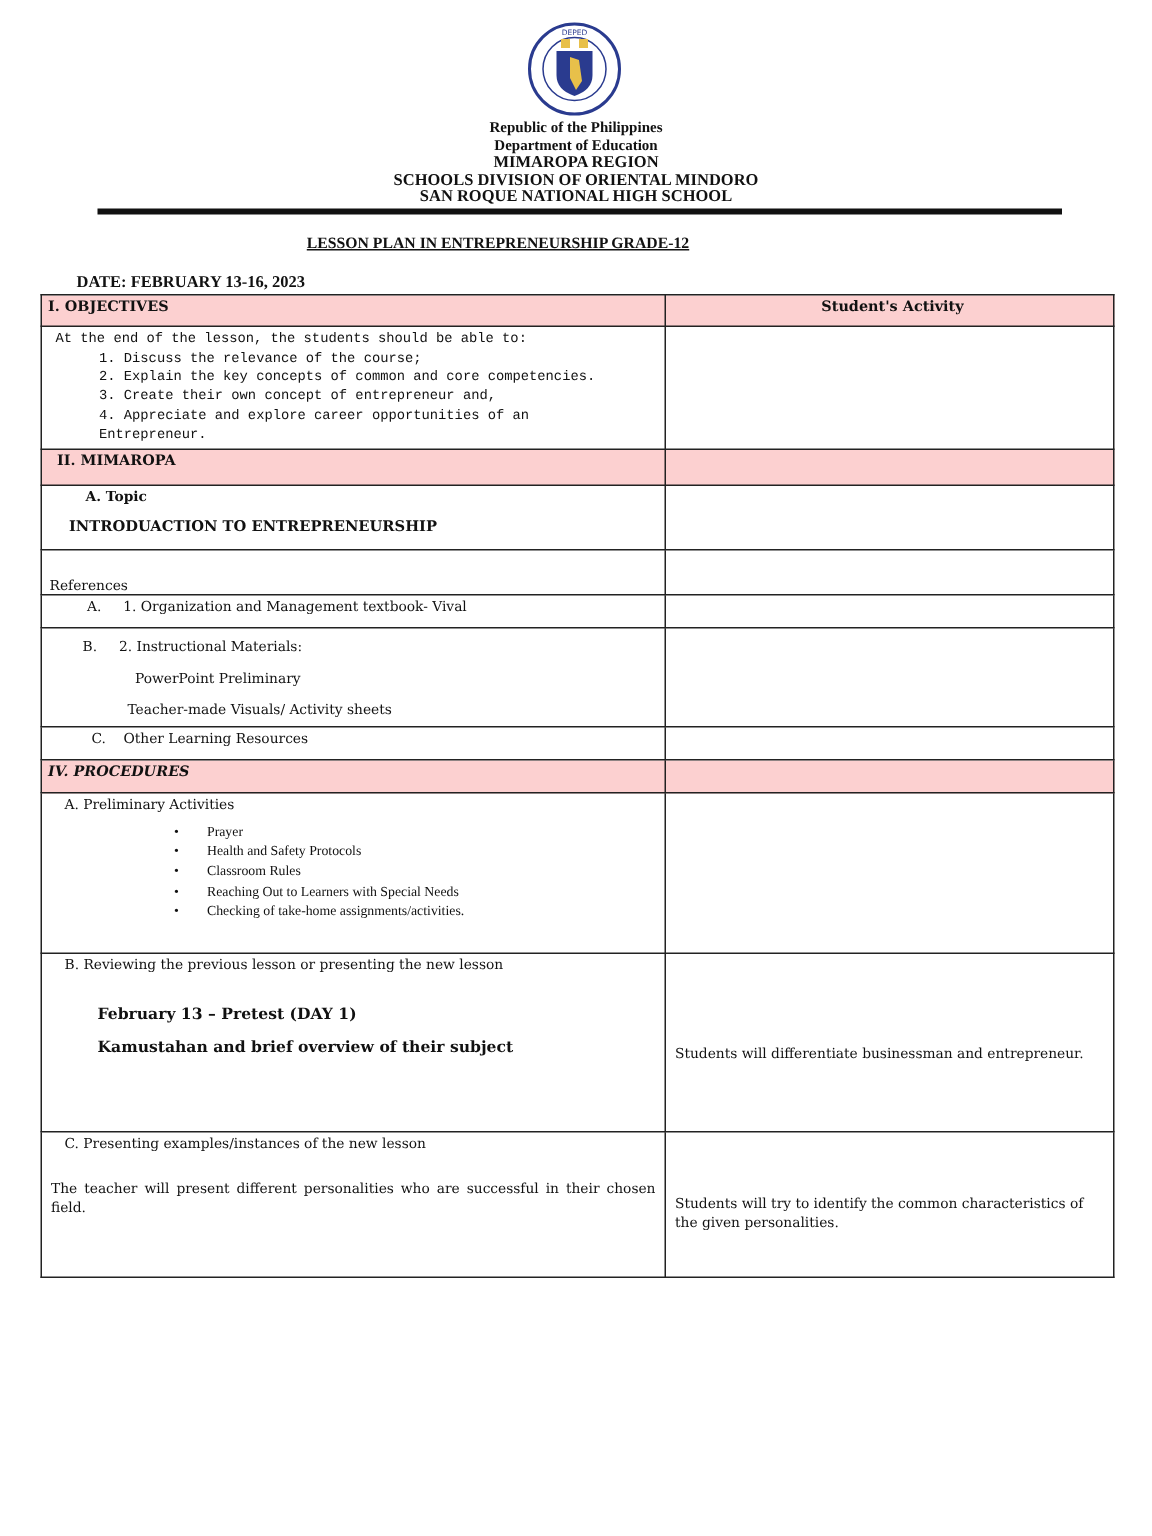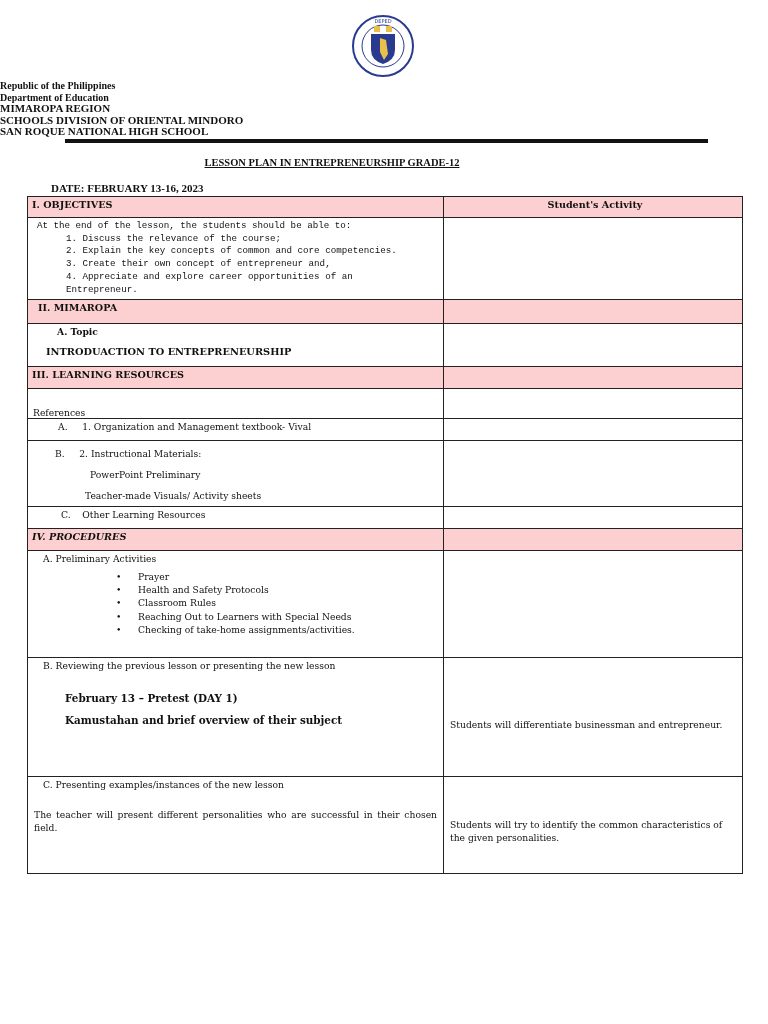--- a/index.html
+++ b/index.html
@@ -2,21 +2,21 @@
 <html><head>
   <meta charset="utf-8">
   <style>
     html, body { margin: 0; padding: 0; }
     body {
       width: 768px; height: 1024px; background: #ffffff; position: relative; overflow: hidden;
       font-family: "DejaVu Serif", "Liberation Serif", serif; color: #111;
     }
     .seal { position: absolute; left: 340px; top: 14px; width: 86px; height: 64px; }
     .letterhead {
-      position: absolute; left: 0; width: 768px; top: 80px; text-align: left;
+      position: absolute; left: 0; width: 768px; top: 80px; text-align: center;
       font-family: "Liberation Serif", serif; font-weight: bold; font-size: 10px; line-height: 11.5px;
     }
     .letterhead .big { font-size: 11px; }
     .rule { position: absolute; left: 65px; top: 139px; width: 643px; height: 4px; background: #111; }
     .doc-title {
       position: absolute; left: 0; width: 664px; top: 157px; text-align: center;
       font-family: "Liberation Serif", serif; font-weight: bold; font-size: 10.5px; text-decoration: underline;
     }
     .doc-date {
       position: absolute; left: 51px; top: 182px;
@@ -27,21 +27,21 @@
       table-layout: fixed; font-size: 9.2px;
     }
     table.plan td { border: 1.3px solid #222; vertical-align: top; padding: 0; }
     .c1 { width: 411px; }
     .pink { background: #fcd0d0; }
     .hdr { font-weight: bold; font-size: 9.6px; padding: 2px 0 0 4px !important; }
     .hdr-r { text-align: center; }
     .it { font-style: italic; }
     .line { display: block; white-space: nowrap; }
     ul.bullets { margin: 0; padding: 0 0 0 95px; list-style: none; }
-    ul.bullets li { position: relative; line-height: 13.2px; }
+    ul.bullets li { position: relative; line-height: 13.2px; font-family: Liberation Serif, serif; }
     ul.bullets li::before { content: "•"; position: absolute; left: -22px; }
     .justify { text-align: justify; text-align-last: left; }
     .boldbig { font-weight: bold; font-size: 10.4px; }
   </style>
 </head>
 <body>
 
 <div class="seal">
   <svg width="86" height="64" viewBox="0 0 86 64">
     <circle cx="43" cy="32" r="30" fill="#ffffff" stroke="#2a3b8f" stroke-width="2"></circle>
@@ -94,24 +94,20 @@
   </tr>
   <tr style="height:43px">
     <td style="padding:2px 0 0 18px; font-weight:bold;">
       <span class="line" style="padding-left:11px; height:20px;">A.   Topic</span>
       <span class="line" style="font-size:9.8px;">INTRODUACTION TO ENTREPRENEURSHIP</span>
     </td>
     <td></td>
   </tr>
 
   <tr style="height:22px">
-    <td class="pink hdr">III. LEARNING RESOURCES</td>
-    <td class="pink"></td>
-  </tr>
-  <tr style="height:22px">
     <td style="padding:18px 0 0 5px">References</td>
     <td></td>
   </tr>
   <tr style="height:22px">
     <td style="padding:2px 0 0 30px; white-space:pre;">A.     1. Organization and Management textbook- Vival</td>
     <td></td>
   </tr>
   <tr style="height:63px">
     <td style="padding:2px 0 0 27px; line-height:21px;">
       <span class="line" style="white-space:pre">B.     2. Instructional Materials:</span>

